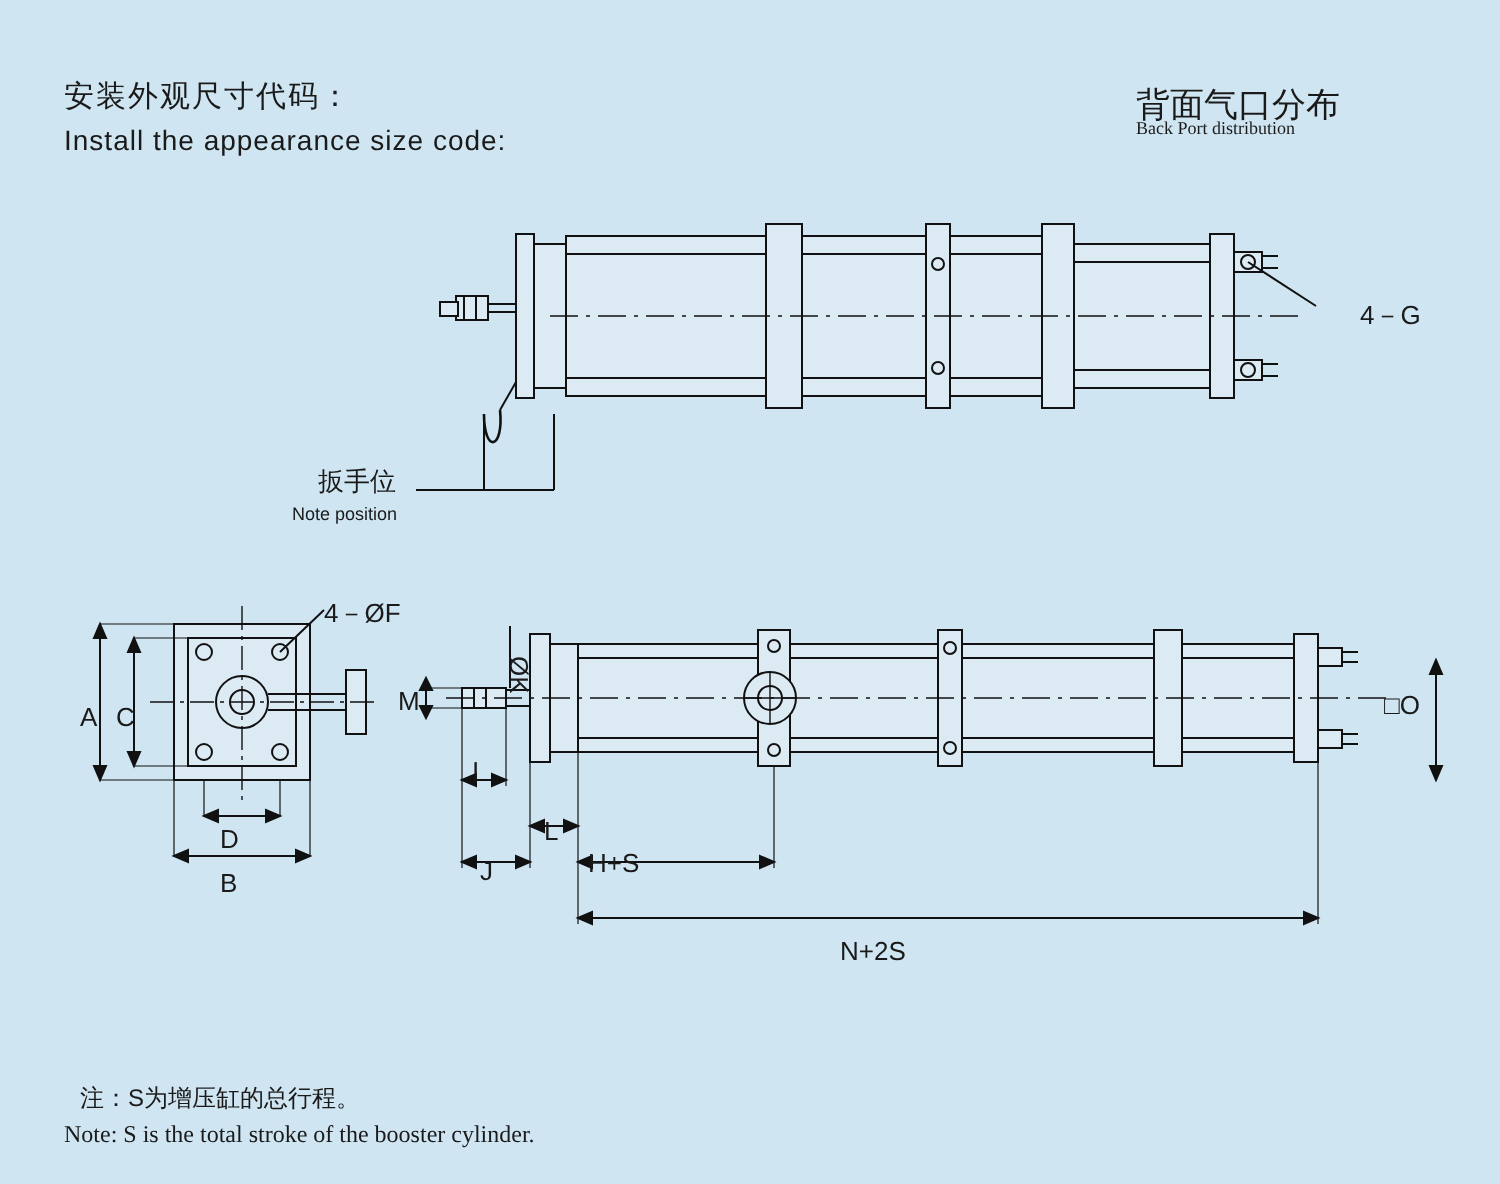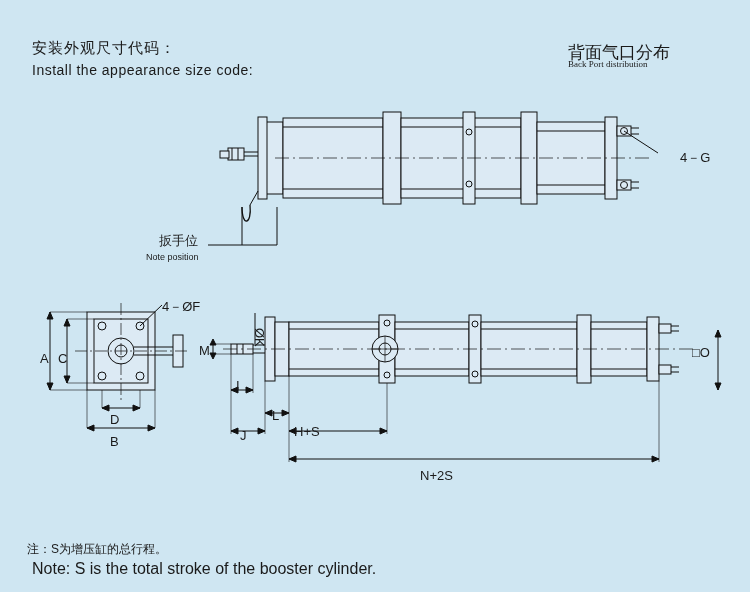--- a/index.html
+++ b/index.html
@@ -11,21 +11,21 @@
     position:relative;
     overflow:hidden;
   }
   .abs{position:absolute;}
   .t-cn{font-size:15px;letter-spacing:1px;}
   .t-en{font-size:14px;letter-spacing:0.5px;}
   .t-sm-cn{font-size:17px;}
   .t-sm-en{font-size:9px;}
   .lbl{font-size:13px;}
   .note-cn{font-size:12px;}
-  .note-en{font-size:16px;}
+  .note-en{font-size:12px;font-family:Liberation Serif, serif;}
   svg{display:block;}
   .stroke{stroke:#111;fill:none;}
 </style>
 </head>
 <body>
 
 <div class="abs t-cn" style="left:32px;top:39px;text-align:center;">安装外观尺寸代码：</div>
 <div class="abs t-en" style="left:32px;top:62px;">Install the appearance size code:</div>
 
 <div class="abs t-sm-cn" style="left:568px;top:41px;">背面气口分布</div>
@@ -251,14 +251,14 @@
 
 <div class="abs lbl" style="left:252px;top:328px;writing-mode:vertical-rl;">ØK</div>
 <div class="abs lbl" style="left:199px;top:343px;">M</div>
 <div class="abs lbl" style="left:236px;top:378px;">I</div>
 <div class="abs lbl" style="left:272px;top:408px;">L</div>
 <div class="abs lbl" style="left:240px;top:428px;">J</div>
 <div class="abs lbl" style="left:294px;top:424px;">H+S</div>
 <div class="abs lbl" style="left:420px;top:468px;">N+2S</div>
 <div class="abs lbl" style="left:692px;top:345px;">□O</div>
 
-<div class="abs note-cn" style="left:27px;top:541px;text-align:center;">注：S为增压缸的总行程。</div>
+<div class="abs note-cn" style="left:40px;top:541px;text-align:center;">注：S为增压缸的总行程。</div>
 <div class="abs note-en" style="left:32px;top:560px;">Note: S is the total stroke of the booster cylinder.</div>
 
 </body></html>

